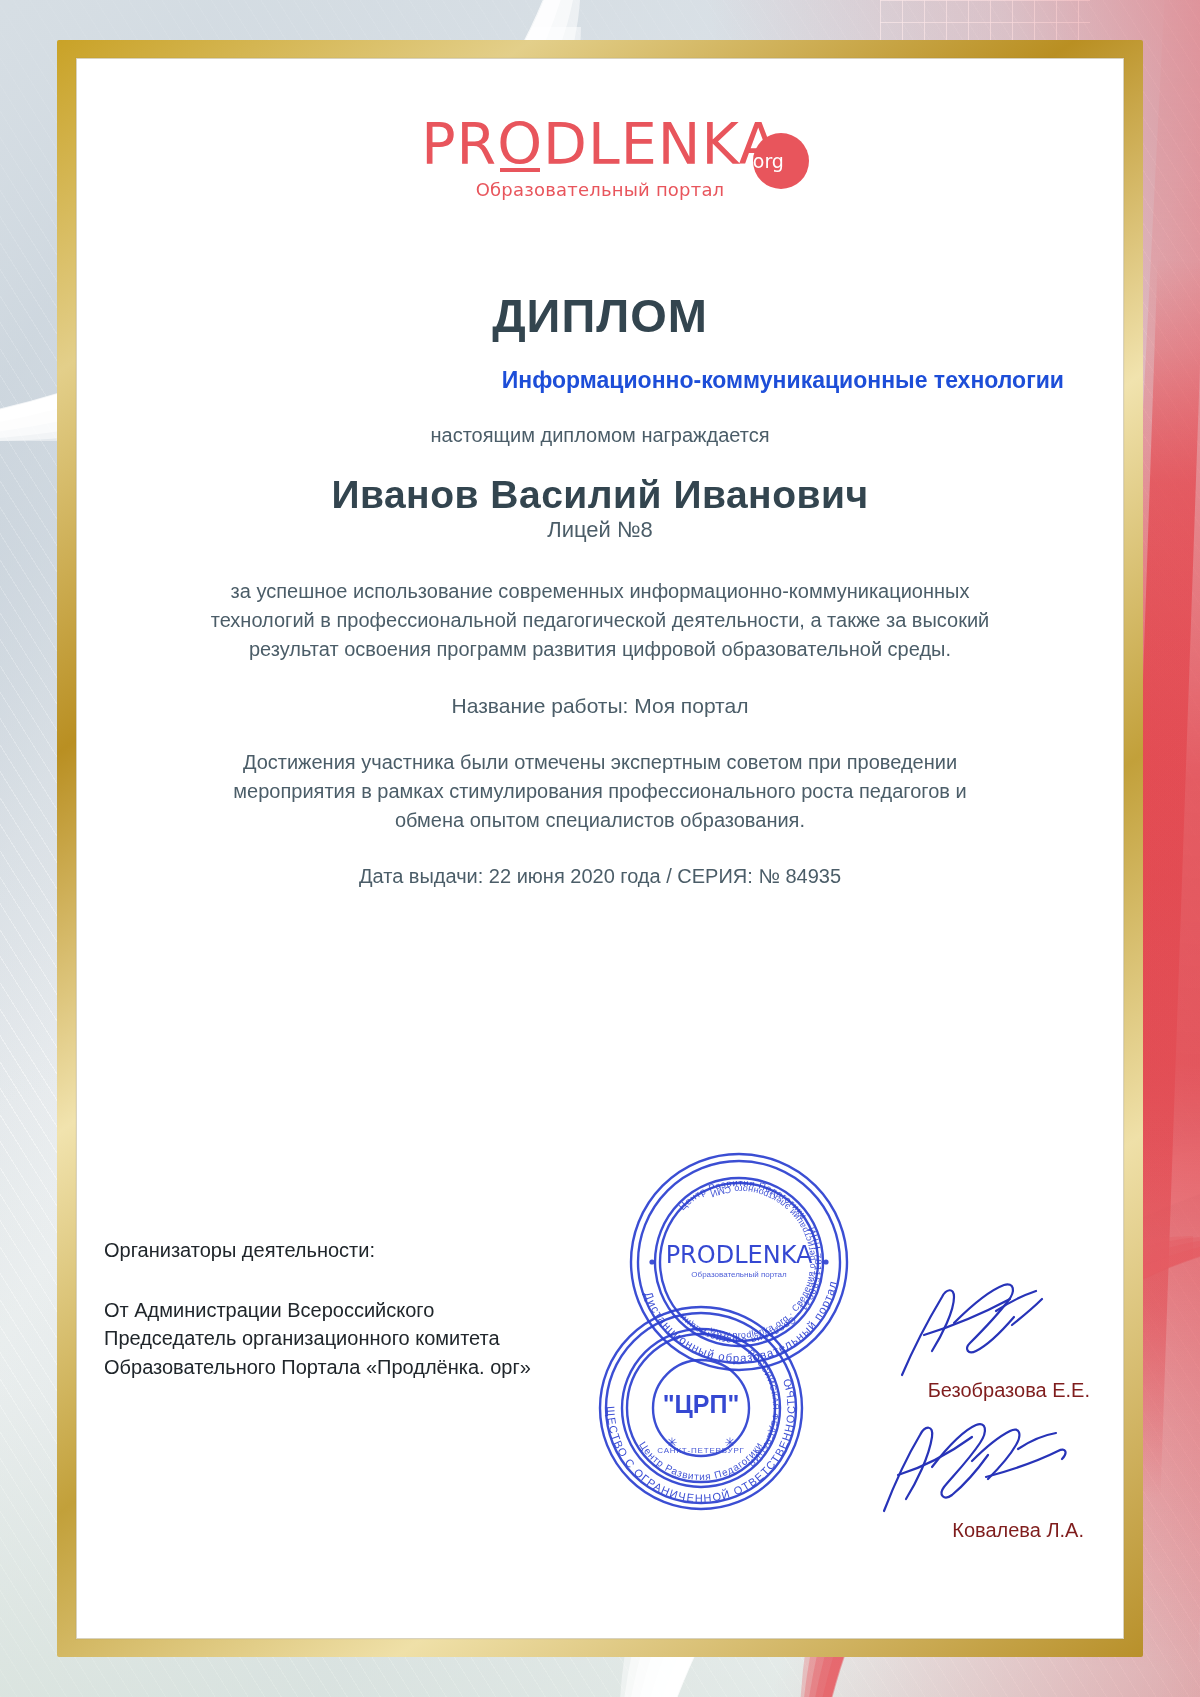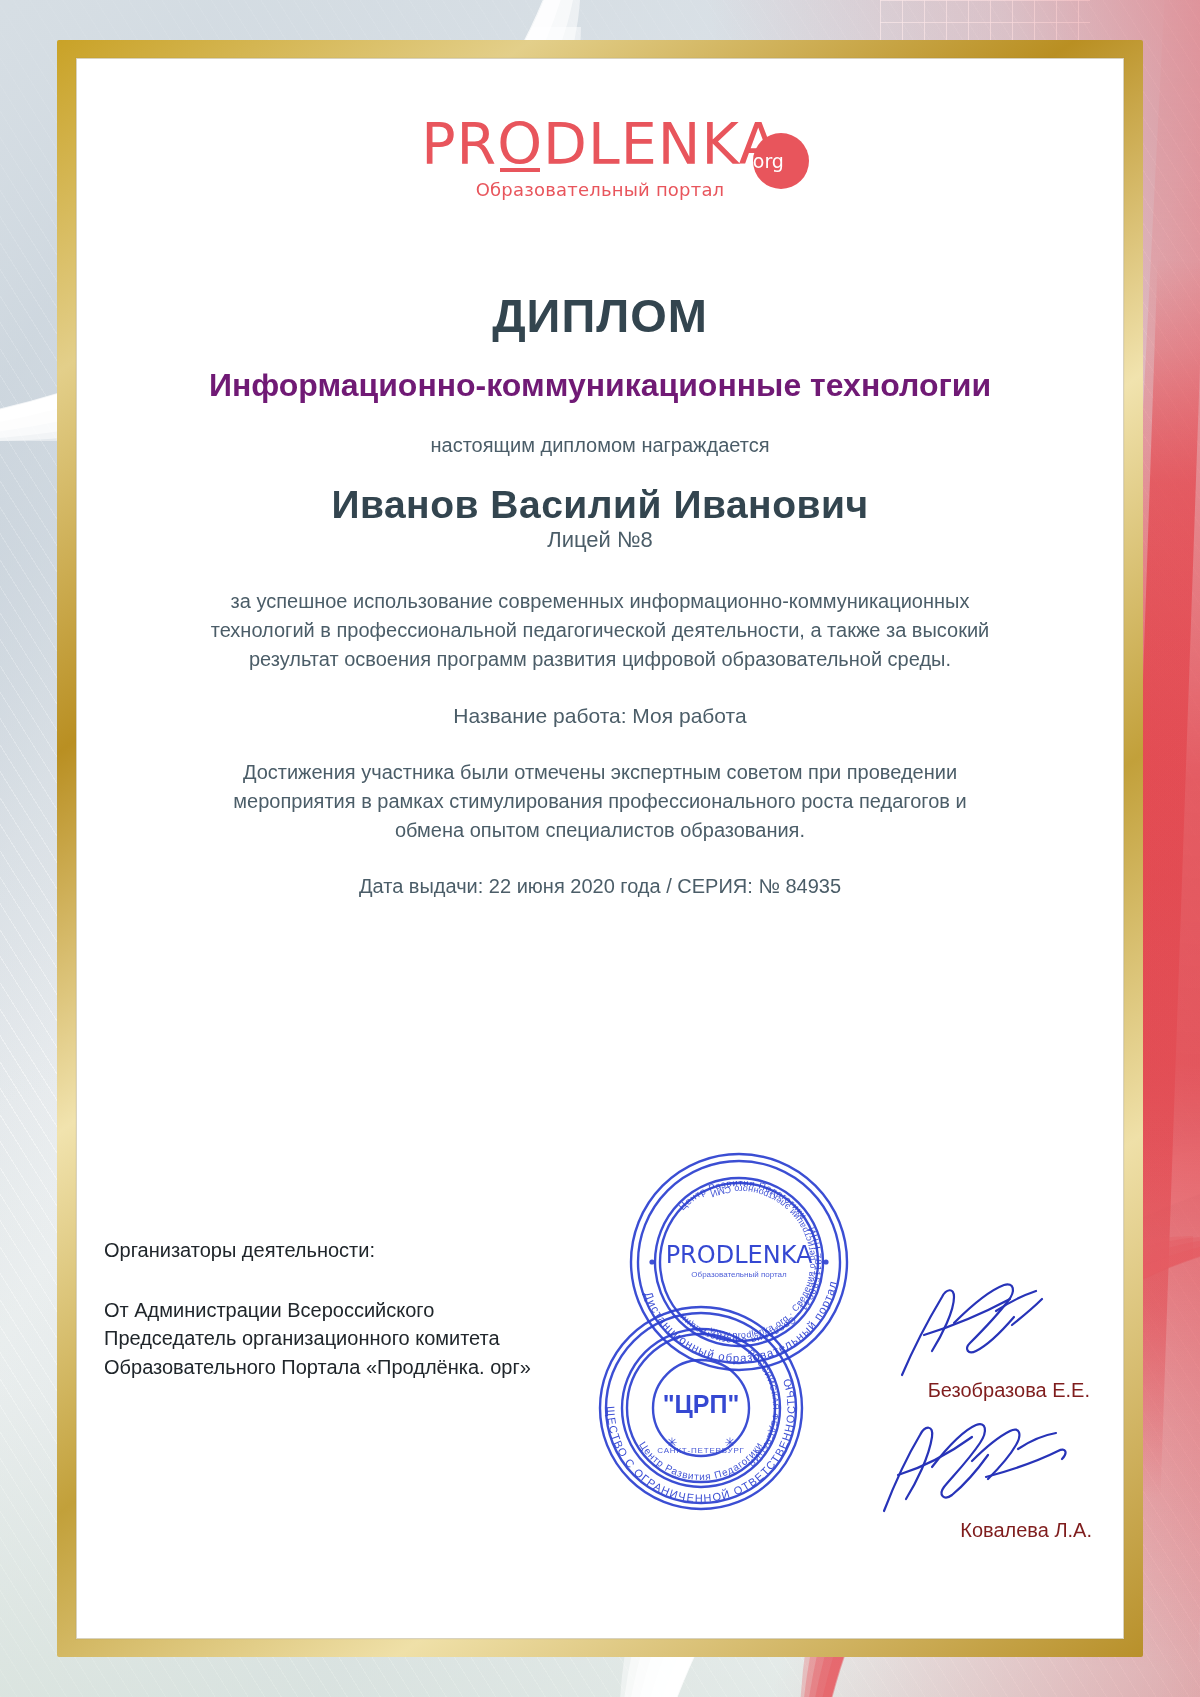--- a/index.html
+++ b/index.html
@@ -208,24 +208,25 @@
   }
   .doc-title {
     font-size: 47px;
     font-weight: bold;
     letter-spacing: 1px;
     color: #33454f;
     margin-bottom: 24px;
     text-align: center;
   }
   .doc-subtitle {
-    font-size: 32px;
+    font-size: 23px;
     font-weight: bold;
-    color: #701a75;
+    color: #1d4ed8;
     margin-bottom: 30px;
+    text-align: right;
   }
   .awarded-line {
     font-size: 20px;
     color: #4b5d68;
     margin-bottom: 26px;
   }
   .recipient {
     font-size: 39px;
     font-weight: bold;
     color: #33454f;
@@ -266,21 +267,21 @@
   .org-block2 { position: absolute; left: 4px; top: 224px; color: #20262b; }
   .org-block2 .org-line { font-size: 20px; line-height: 1.42; }
 
   .sig-name {
     position: absolute;
     font-size: 20px;
     color: #7f1d1d;
     white-space: nowrap;
   }
   .sig-name-1 { right: 14px; top: 140px; }
-  .sig-name-2 { right: 12px; top: 280px; }
+  .sig-name-2 { right: 20px; top: 280px; }
 
   .sig-mark { position: absolute; }
   .sig-mark-1 { right: 40px; top: 38px; }
   .sig-mark-2 { right: 26px; top: 180px; }
 
   .stamp { position: absolute; }
   .stamp-1 { left: 520px; top: -92px; }
   .stamp-2 { left: 490px; top: 62px; }
 </style>
 </head>
@@ -313,21 +314,21 @@
       <div class="logo-sub">Образовательный портал</div>
     </div>
 
     <div class="body-area">
       <div class="doc-title">ДИПЛОМ</div>
       <div class="doc-subtitle">Информационно-коммуникационные технологии</div>
       <div class="awarded-line">настоящим дипломом награждается</div>
       <div class="recipient">Иванов Василий Иванович</div>
       <div class="institution">Лицей №8</div>
       <div class="para">за успешное использование современных информационно-коммуникационных технологий в профессиональной педагогической деятельности, а также за высокий результат освоения программ развития цифровой образовательной среды.</div>
-      <div class="worktitle">Название работа: Моя работа</div>
+      <div class="worktitle">Название работы: Моя портал</div>
       <div class="para">Достижения участника были отмечены экспертным советом при проведении мероприятия в рамках стимулирования профессионального роста педагогов и обмена опытом специалистов образования.</div>
       <div class="dateline">Дата выдачи: 22 июня 2020 года / СЕРИЯ: № 84935</div>
     </div>
 
     <div class="footer">
 
       <div class="org-block">
         <div class="org-head">Организаторы деятельности:</div>
         <div class="org-line">От Администрации Всероссийского</div>
         <div class="org-line">Председатель организационного комитета</div>

